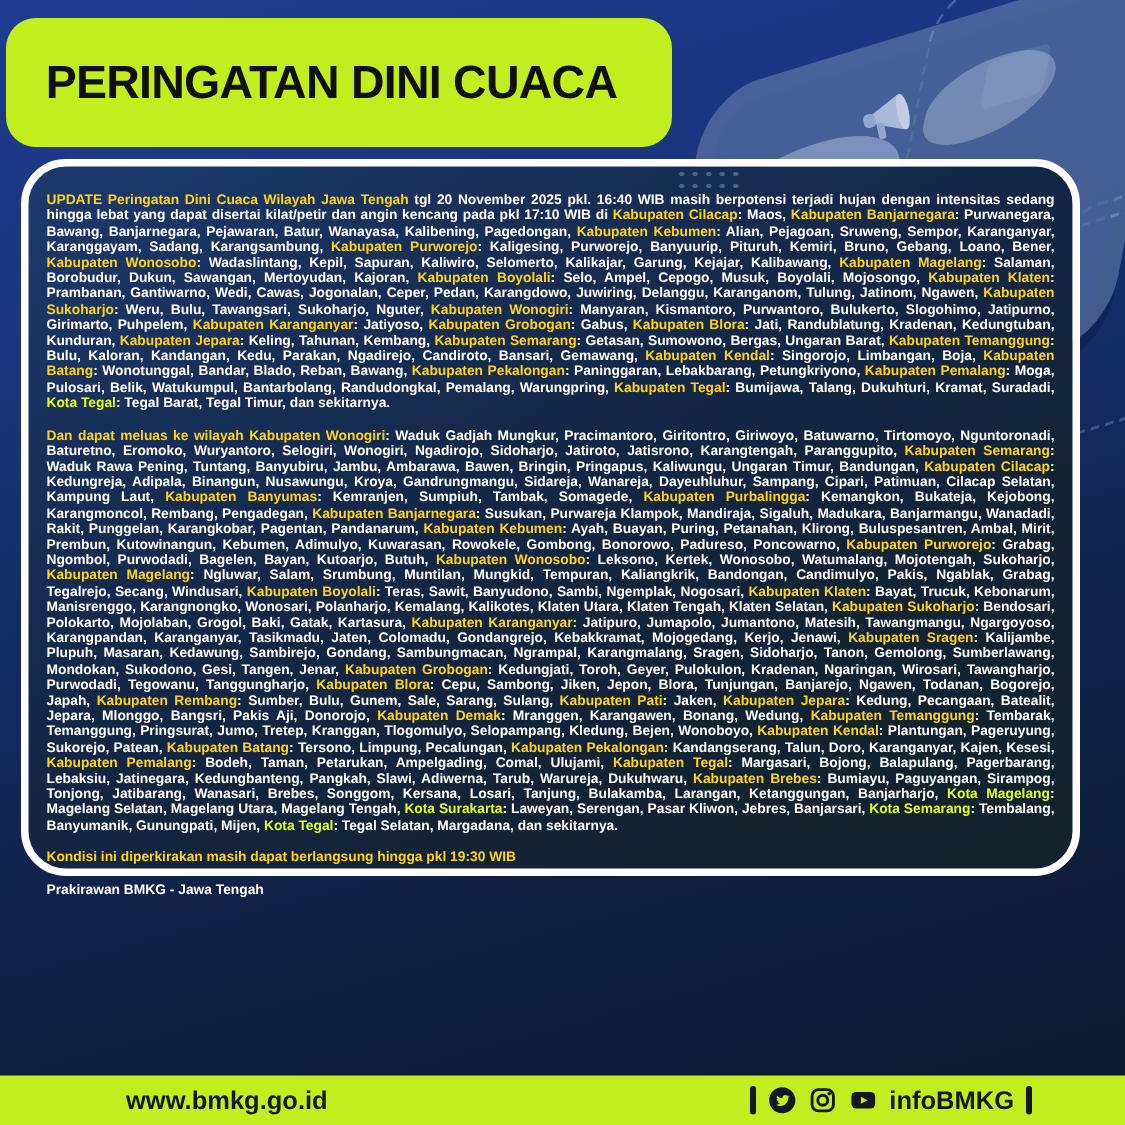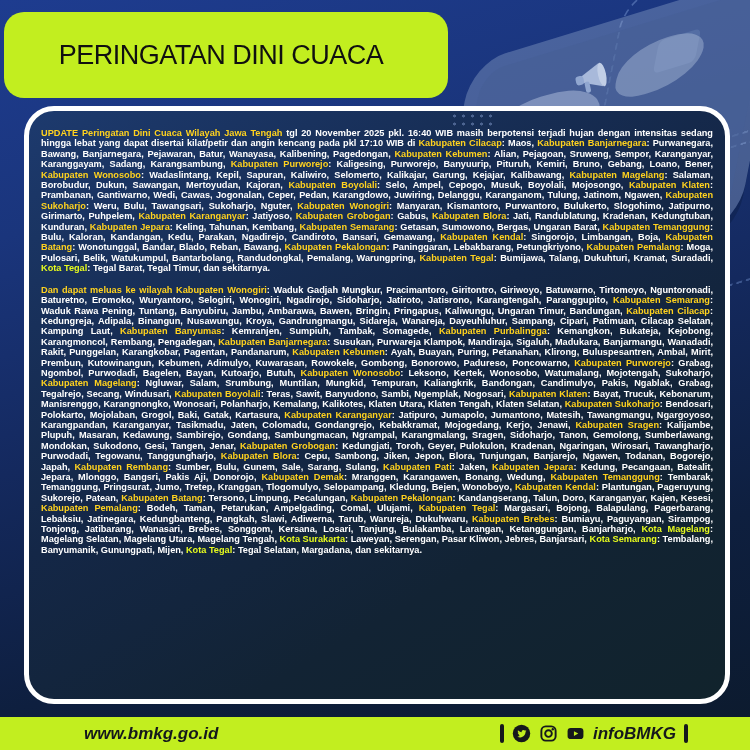--- a/index.html
+++ b/index.html
@@ -29,44 +29,44 @@
   .deco-mega{position:absolute;left:572px;top:60px;transform:rotate(-12deg);opacity:.85;}
   .deco-dots{position:absolute;z-index:3;left:450px;top:112px;width:46px;height:16px;opacity:.5;
     background-image:radial-gradient(rgba(140,165,215,.9) 1.6px,transparent 1.8px);
     background-size:9px 8px;}
   
   .header-pill{
     position:absolute;left:4px;top:12px;width:444px;height:86px;z-index:4;
     background:#c2ee1f;border-radius:20px;display:flex;align-items:center;
   }
   .logo-wrap{margin-left:11px;width:48px;height:48px;flex:0 0 auto;}
-  .title-wrap{flex:1;text-align:center;color:#101010;font-weight:normal;
-    font-size:27px;line-height:32px;letter-spacing:-.5px;padding-right:10px;}
+  .title-wrap{flex:1;text-align:center;color:#101010;font-weight:bold;
+    font-size:31px;line-height:32px;letter-spacing:-.5px;padding-right:10px;}
   
   .card{
-    position:absolute;left:24px;top:106px;width:706px;height:598px;z-index:2;
+    position:absolute;left:14px;top:106px;width:706px;height:478px;z-index:2;
     box-sizing:border-box;border:5px solid #ffffff;border-radius:30px;
     background:linear-gradient(150deg,#1d3a6e 0%,#18305a 22%,#142747 45%,#122334 72%,#11232c 100%);
     padding:17px 12px 10px 12px;
   }
   .body-text{
     color:#ffffff;font-weight:bold;font-size:9.2px;line-height:10.4px;
     text-align:justify;
   }
   .body-text p{margin:0 0 11px 0;}
   .hl-gold{color:#ffd21e;}
   .hl-lime{color:#e6fa1e;}
   .validity{color:#ffd21e;}
   .signature{color:#ffffff;}
   
   .footer-bar{
     position:absolute;left:0;right:0;bottom:0;height:33px;z-index:4;
     background:#c2ee1f;color:#15181c;font-weight:bold;
     display:flex;align-items:center;justify-content:space-between;
-    padding:0 62px 0 84px;box-sizing:border-box;font-size:17px;font-style:italic;
+    padding:0 62px 0 84px;box-sizing:border-box;font-size:17px;
   }
   .footer-group{display:flex;gap:8px;padding-left:24px;}
   .footer-divider{width:4px;height:19px;background:#15181c;border-radius:2px;}
   .footer-icon{display:inline-flex;width:19px;height:19px;}
   .footer-icon svg{width:100%;height:100%;}
 </style>
 </head>
 <body>
 
 <div class="deco">
@@ -94,20 +94,22 @@
 <div class="header-pill">
   <div class="title-wrap">
     <div>PERINGATAN DINI CUACA</div>
   </div>
 </div>
 
 <div class="card">
   <div class="body-text">
     <p><span class="hl-gold">UPDATE Peringatan Dini Cuaca Wilayah Jawa Tengah</span> tgl 20 November 2025 pkl. 16:40 WIB masih berpotensi terjadi hujan dengan intensitas sedang hingga lebat yang dapat disertai kilat/petir dan angin kencang pada pkl 17:10 WIB di <span class="hl-gold">Kabupaten Cilacap</span>: Maos, <span class="hl-gold">Kabupaten Banjarnegara</span>: Purwanegara, Bawang, Banjarnegara, Pejawaran, Batur, Wanayasa, Kalibening, Pagedongan, <span class="hl-gold">Kabupaten Kebumen</span>: Alian, Pejagoan, Sruweng, Sempor, Karanganyar, Karanggayam, Sadang, Karangsambung, <span class="hl-gold">Kabupaten Purworejo</span>: Kaligesing, Purworejo, Banyuurip, Pituruh, Kemiri, Bruno, Gebang, Loano, Bener, <span class="hl-gold">Kabupaten Wonosobo</span>: Wadaslintang, Kepil, Sapuran, Kaliwiro, Selomerto, Kalikajar, Garung, Kejajar, Kalibawang, <span class="hl-gold">Kabupaten Magelang</span>: Salaman, Borobudur, Dukun, Sawangan, Mertoyudan, Kajoran, <span class="hl-gold">Kabupaten Boyolali</span>: Selo, Ampel, Cepogo, Musuk, Boyolali, Mojosongo, <span class="hl-gold">Kabupaten Klaten</span>: Prambanan, Gantiwarno, Wedi, Cawas, Jogonalan, Ceper, Pedan, Karangdowo, Juwiring, Delanggu, Karanganom, Tulung, Jatinom, Ngawen, <span class="hl-gold">Kabupaten Sukoharjo</span>: Weru, Bulu, Tawangsari, Sukoharjo, Nguter, <span class="hl-gold">Kabupaten Wonogiri</span>: Manyaran, Kismantoro, Purwantoro, Bulukerto, Slogohimo, Jatipurno, Girimarto, Puhpelem, <span class="hl-gold">Kabupaten Karanganyar</span>: Jatiyoso, <span class="hl-gold">Kabupaten Grobogan</span>: Gabus, <span class="hl-gold">Kabupaten Blora</span>: Jati, Randublatung, Kradenan, Kedungtuban, Kunduran, <span class="hl-gold">Kabupaten Jepara</span>: Keling, Tahunan, Kembang, <span class="hl-gold">Kabupaten Semarang</span>: Getasan, Sumowono, Bergas, Ungaran Barat, <span class="hl-gold">Kabupaten Temanggung</span>: Bulu, Kaloran, Kandangan, Kedu, Parakan, Ngadirejo, Candiroto, Bansari, Gemawang, <span class="hl-gold">Kabupaten Kendal</span>: Singorojo, Limbangan, Boja, <span class="hl-gold">Kabupaten Batang</span>: Wonotunggal, Bandar, Blado, Reban, Bawang, <span class="hl-gold">Kabupaten Pekalongan</span>: Paninggaran, Lebakbarang, Petungkriyono, <span class="hl-gold">Kabupaten Pemalang</span>: Moga, Pulosari, Belik, Watukumpul, Bantarbolang, Randudongkal, Pemalang, Warungpring, <span class="hl-gold">Kabupaten Tegal</span>: Bumijawa, Talang, Dukuhturi, Kramat, Suradadi, <span class="hl-lime">Kota Tegal</span>: Tegal Barat, Tegal Timur, dan sekitarnya.</p>
     <p><span class="hl-gold">Dan dapat meluas ke wilayah</span> <span class="hl-gold">Kabupaten Wonogiri</span>: Waduk Gadjah Mungkur, Pracimantoro, Giritontro, Giriwoyo, Batuwarno, Tirtomoyo, Nguntoronadi, Baturetno, Eromoko, Wuryantoro, Selogiri, Wonogiri, Ngadirojo, Sidoharjo, Jatiroto, Jatisrono, Karangtengah, Paranggupito, <span class="hl-gold">Kabupaten Semarang</span>: Waduk Rawa Pening, Tuntang, Banyubiru, Jambu, Ambarawa, Bawen, Bringin, Pringapus, Kaliwungu, Ungaran Timur, Bandungan, <span class="hl-gold">Kabupaten Cilacap</span>: Kedungreja, Adipala, Binangun, Nusawungu, Kroya, Gandrungmangu, Sidareja, Wanareja, Dayeuhluhur, Sampang, Cipari, Patimuan, Cilacap Selatan, Kampung Laut, <span class="hl-gold">Kabupaten Banyumas</span>: Kemranjen, Sumpiuh, Tambak, Somagede, <span class="hl-gold">Kabupaten Purbalingga</span>: Kemangkon, Bukateja, Kejobong, Karangmoncol, Rembang, Pengadegan, <span class="hl-gold">Kabupaten Banjarnegara</span>: Susukan, Purwareja Klampok, Mandiraja, Sigaluh, Madukara, Banjarmangu, Wanadadi, Rakit, Punggelan, Karangkobar, Pagentan, Pandanarum, <span class="hl-gold">Kabupaten Kebumen</span>: Ayah, Buayan, Puring, Petanahan, Klirong, Buluspesantren, Ambal, Mirit, Prembun, Kutowinangun, Kebumen, Adimulyo, Kuwarasan, Rowokele, Gombong, Bonorowo, Padureso, Poncowarno, <span class="hl-gold">Kabupaten Purworejo</span>: Grabag, Ngombol, Purwodadi, Bagelen, Bayan, Kutoarjo, Butuh, <span class="hl-gold">Kabupaten Wonosobo</span>: Leksono, Kertek, Wonosobo, Watumalang, Mojotengah, Sukoharjo, <span class="hl-gold">Kabupaten Magelang</span>: Ngluwar, Salam, Srumbung, Muntilan, Mungkid, Tempuran, Kaliangkrik, Bandongan, Candimulyo, Pakis, Ngablak, Grabag, Tegalrejo, Secang, Windusari, <span class="hl-gold">Kabupaten Boyolali</span>: Teras, Sawit, Banyudono, Sambi, Ngemplak, Nogosari, <span class="hl-gold">Kabupaten Klaten</span>: Bayat, Trucuk, Kebonarum, Manisrenggo, Karangnongko, Wonosari, Polanharjo, Kemalang, Kalikotes, Klaten Utara, Klaten Tengah, Klaten Selatan, <span class="hl-gold">Kabupaten Sukoharjo</span>: Bendosari, Polokarto, Mojolaban, Grogol, Baki, Gatak, Kartasura, <span class="hl-gold">Kabupaten Karanganyar</span>: Jatipuro, Jumapolo, Jumantono, Matesih, Tawangmangu, Ngargoyoso, Karangpandan, Karanganyar, Tasikmadu, Jaten, Colomadu, Gondangrejo, Kebakkramat, Mojogedang, Kerjo, Jenawi, <span class="hl-gold">Kabupaten Sragen</span>: Kalijambe, Plupuh, Masaran, Kedawung, Sambirejo, Gondang, Sambungmacan, Ngrampal, Karangmalang, Sragen, Sidoharjo, Tanon, Gemolong, Sumberlawang, Mondokan, Sukodono, Gesi, Tangen, Jenar, <span class="hl-gold">Kabupaten Grobogan</span>: Kedungjati, Toroh, Geyer, Pulokulon, Kradenan, Ngaringan, Wirosari, Tawangharjo, Purwodadi, Tegowanu, Tanggungharjo, <span class="hl-gold">Kabupaten Blora</span>: Cepu, Sambong, Jiken, Jepon, Blora, Tunjungan, Banjarejo, Ngawen, Todanan, Bogorejo, Japah, <span class="hl-gold">Kabupaten Rembang</span>: Sumber, Bulu, Gunem, Sale, Sarang, Sulang, <span class="hl-gold">Kabupaten Pati</span>: Jaken, <span class="hl-gold">Kabupaten Jepara</span>: Kedung, Pecangaan, Batealit, Jepara, Mlonggo, Bangsri, Pakis Aji, Donorojo, <span class="hl-gold">Kabupaten Demak</span>: Mranggen, Karangawen, Bonang, Wedung, <span class="hl-gold">Kabupaten Temanggung</span>: Tembarak, Temanggung, Pringsurat, Jumo, Tretep, Kranggan, Tlogomulyo, Selopampang, Kledung, Bejen, Wonoboyo, <span class="hl-gold">Kabupaten Kendal</span>: Plantungan, Pageruyung, Sukorejo, Patean, <span class="hl-gold">Kabupaten Batang</span>: Tersono, Limpung, Pecalungan, <span class="hl-gold">Kabupaten Pekalongan</span>: Kandangserang, Talun, Doro, Karanganyar, Kajen, Kesesi, <span class="hl-gold">Kabupaten Pemalang</span>: Bodeh, Taman, Petarukan, Ampelgading, Comal, Ulujami, <span class="hl-gold">Kabupaten Tegal</span>: Margasari, Bojong, Balapulang, Pagerbarang, Lebaksiu, Jatinegara, Kedungbanteng, Pangkah, Slawi, Adiwerna, Tarub, Warureja, Dukuhwaru, <span class="hl-gold">Kabupaten Brebes</span>: Bumiayu, Paguyangan, Sirampog, Tonjong, Jatibarang, Wanasari, Brebes, Songgom, Kersana, Losari, Tanjung, Bulakamba, Larangan, Ketanggungan, Banjarharjo, <span class="hl-lime">Kota Magelang</span>: Magelang Selatan, Magelang Utara, Magelang Tengah, <span class="hl-lime">Kota Surakarta</span>: Laweyan, Serengan, Pasar Kliwon, Jebres, Banjarsari, <span class="hl-lime">Kota Semarang</span>: Tembalang, Banyumanik, Gunungpati, Mijen, <span class="hl-lime">Kota Tegal</span>: Tegal Selatan, Margadana, dan sekitarnya.</p>
+    <p class="validity">Kondisi ini diperkirakan masih dapat berlangsung hingga pkl 19:30 WIB</p>
+    <p class="signature">Prakirawan BMKG - Jawa Tengah</p>
   </div>
 </div>
 
 <div class="footer-bar">
   <span>www.bmkg.go.id</span>
   <div class="footer-group">
     <span class="footer-divider"></span>
     <span class="footer-icon">
       <svg viewBox="0 0 24 24">
         <circle cx="12" cy="12" r="11" fill="#15181c"></circle>

